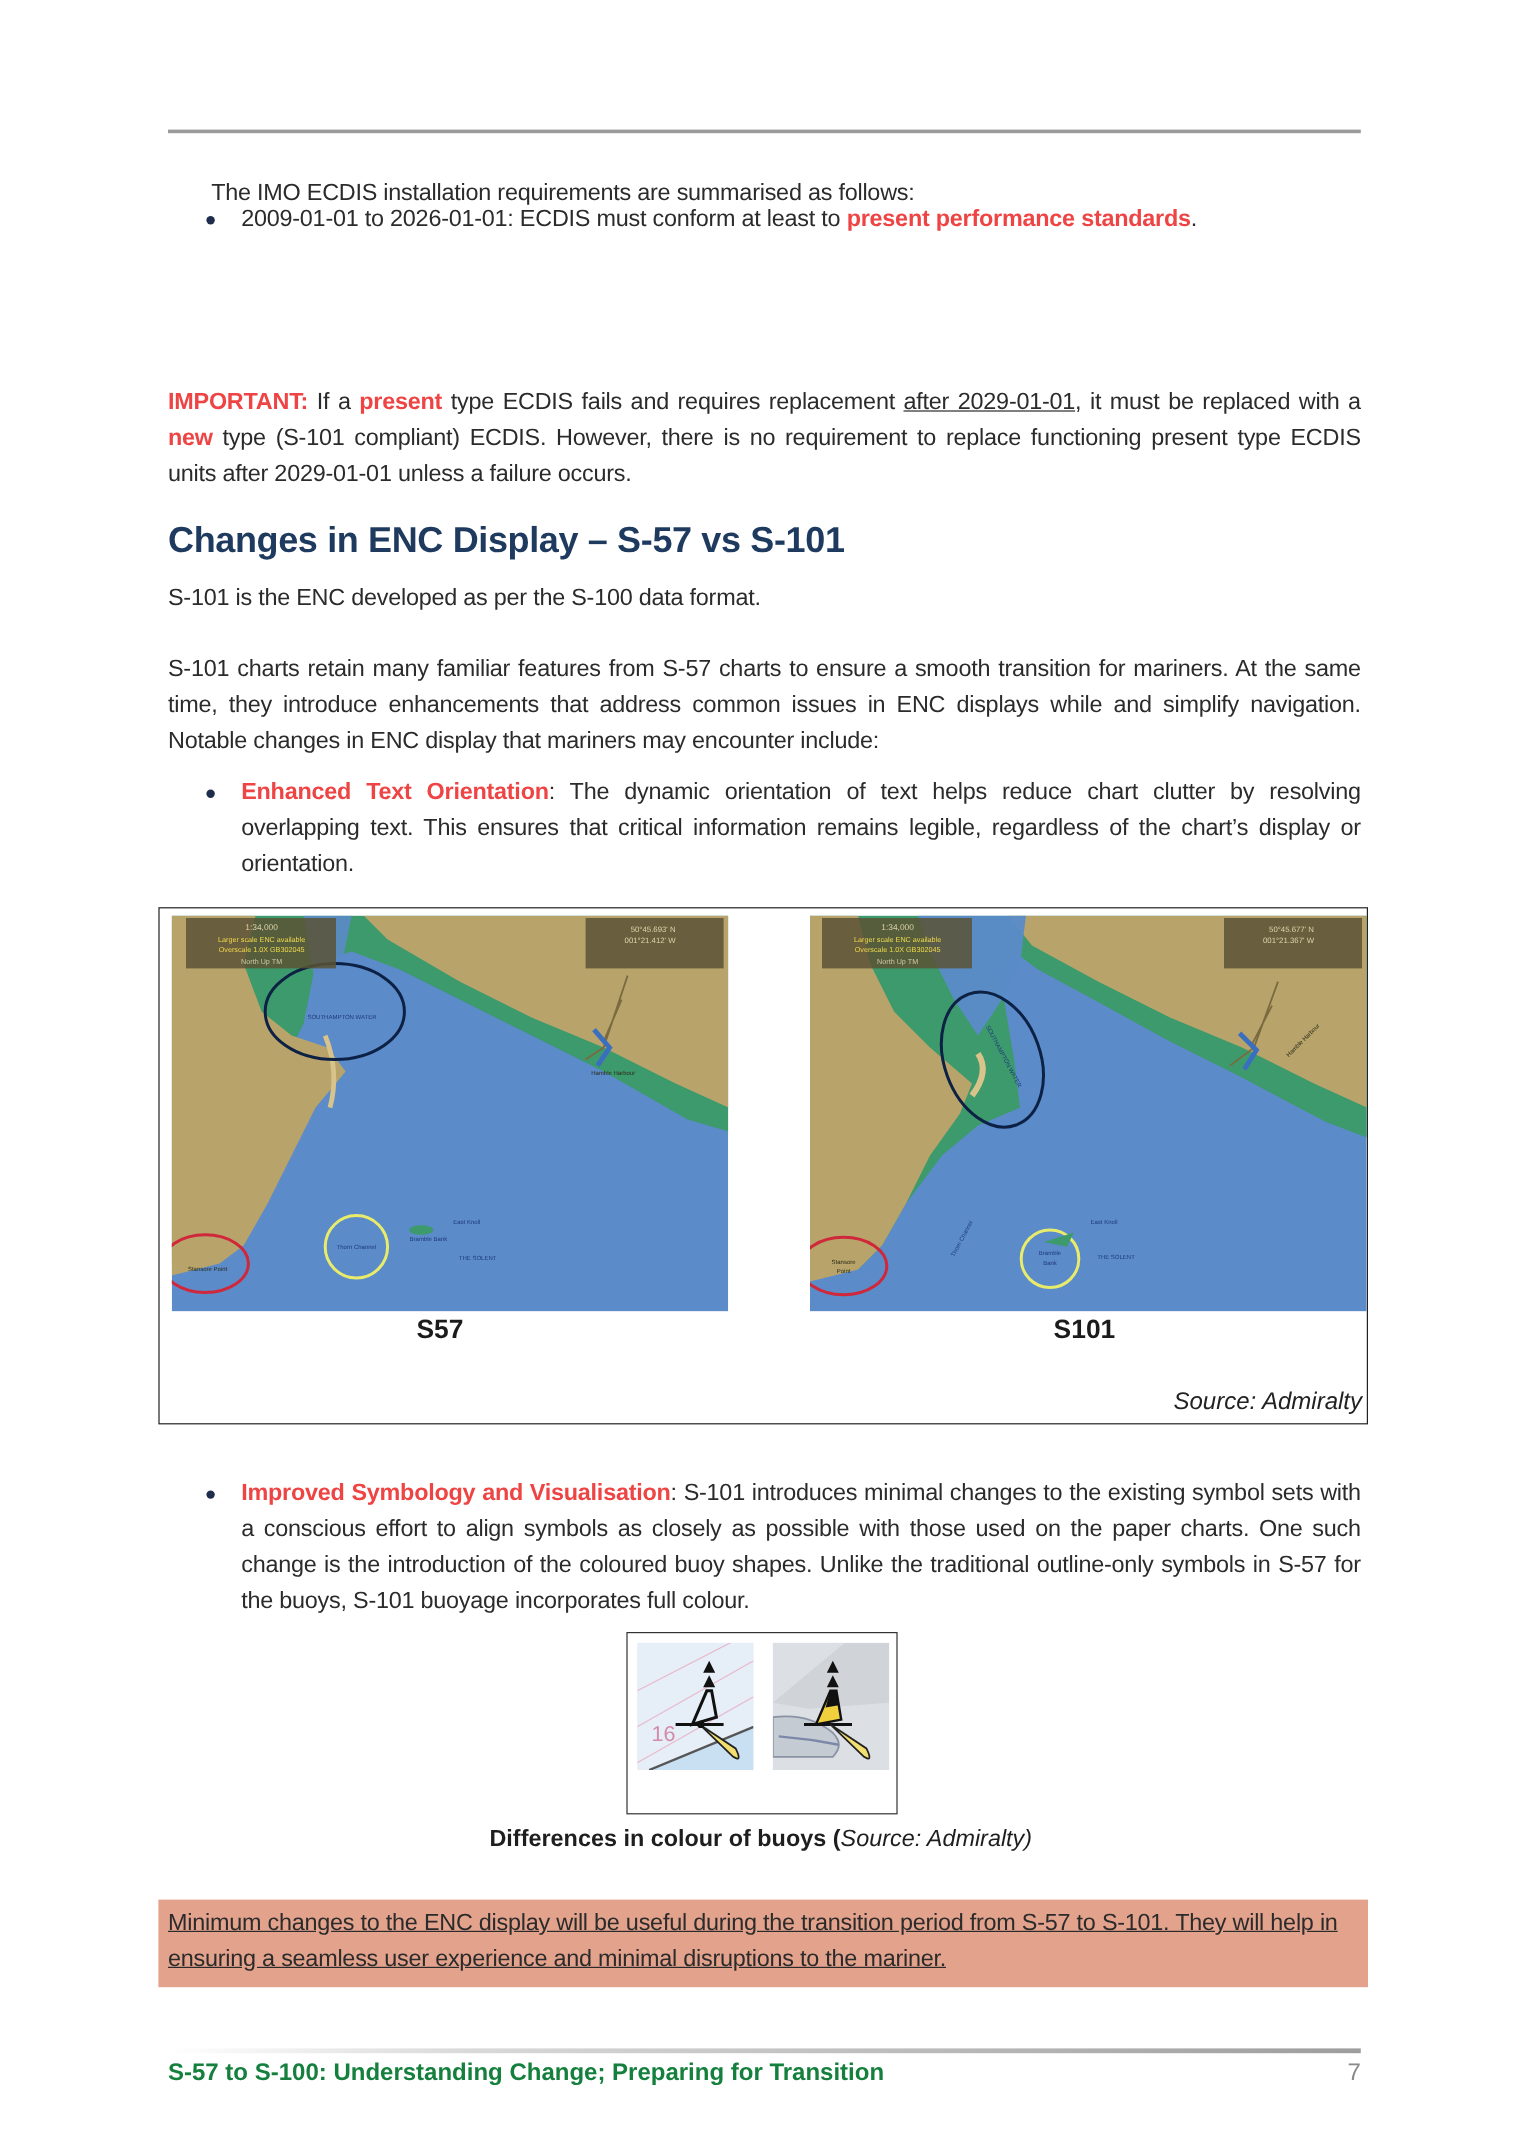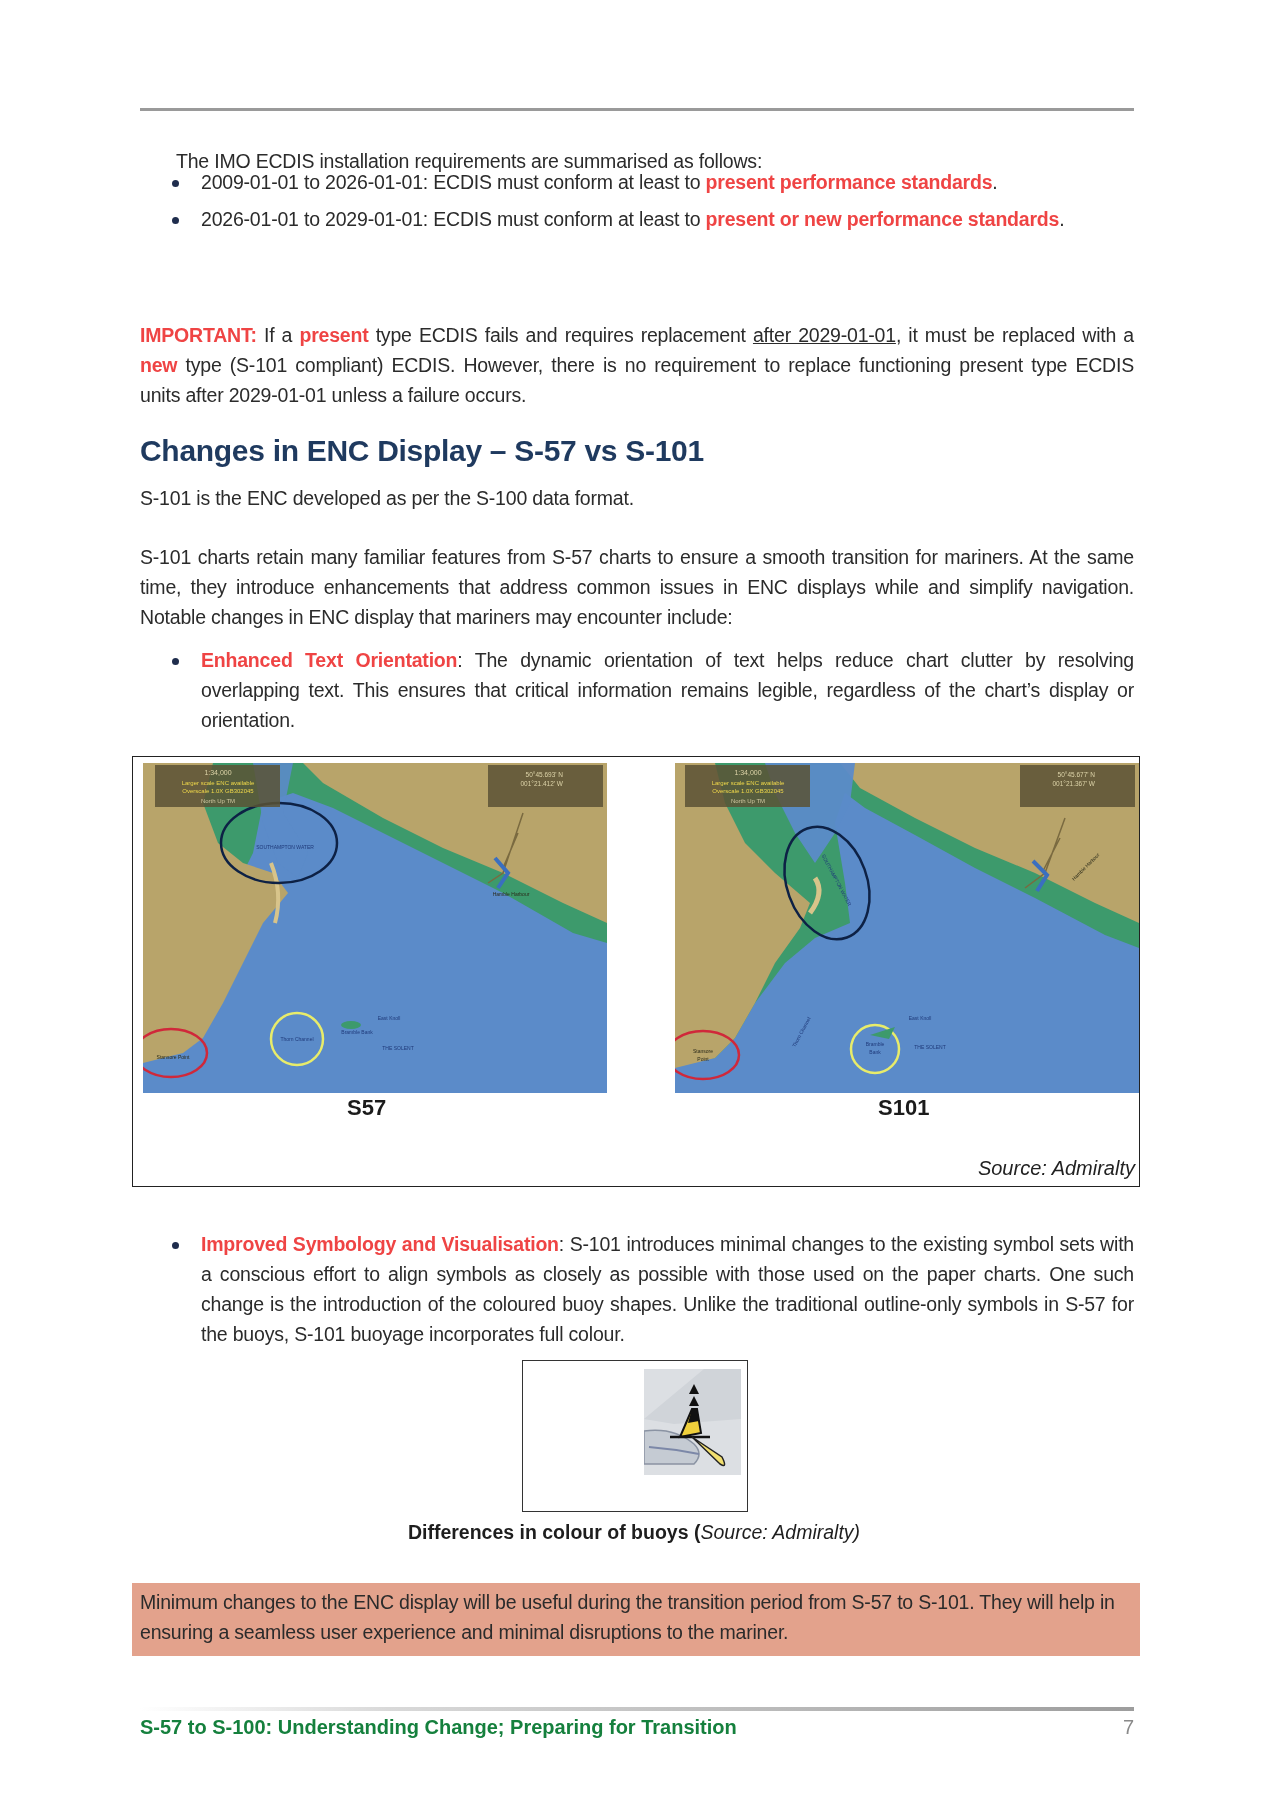--- a/index.html
+++ b/index.html
@@ -27,37 +27,36 @@
 
   .fig2 { position: absolute; left: 522px; top: 1360px; width: 226px; height: 152px; border: 1.5px solid #333; box-sizing: border-box; background: #fff; }
   .buoy { position: absolute; top: 8px; width: 97px; height: 106px; overflow: hidden; }
   .buoy.left { left: 8px; background: #e6eef7; }
   .buoy.right { left: 121px; background: #dcdfe3; }
   .buoy svg { width: 100%; height: 100%; display: block; }
   .fig2-caption { position: absolute; left: 0; top: 1521px; width: 1268px; text-align: center; font-size: 19.5px; color: #1e1e1e; }
   .fig2-caption .b { font-weight: bold; }
   .fig2-caption .i { font-style: italic; }
 
-  .callout { position: absolute; left: 132px; top: 1583px; width: 1008px; height: 73px; background: #e3a28c; box-sizing: border-box; padding: 4px 8px; font-size: 19.5px; line-height: 30px; letter-spacing: -0.2px; color: #2b2b2b; }
+  .callout { position: absolute; left: 132px; top: 1583px; width: 1008px; height: 73px; background: #e3a28c; box-sizing: border-box; padding: 4px 8px; font-size: 19.5px; line-height: 30px; letter-spacing: -0.2px; color: #2b2b2b; text-decoration: underline; }
 
   .bottom-rule { position: absolute; left: 140px; top: 1707px; width: 994px; height: 4px; background: linear-gradient(to right, #ffffff 0%, #d9d9d9 25%, #9d9d9d 100%); }
   .footer-title { position: absolute; left: 140px; top: 1716px; font-size: 20px; color: #15803d; font-weight: bold; }
   .footer-page { position: absolute; right: 134px; top: 1716px; font-size: 20px; color: #8a8a8a; }
 </style>
 </head>
 <body>
 
 <div class="page">
   <div class="top-rule"></div>
 
   <div class="txt" style="top:146px;margin-left:36px;">The IMO ECDIS installation requirements are summarised as follows:</div>
 
   <ul class="bullets" style="top:167px;">
     <li style="margin-bottom:7px;"><span class="dot"></span><span>2009-01-01 to 2026-01-01: ECDIS must conform at least to </span><b>present performance standards</b><span>.</span></li>
-    <li style="margin-bottom:7px;"><span class="dot"></span><span>2026-01-01 to 2029-01-01: ECDIS must conform at least to </span><b>present or new performance standards</b><span>.</span></li>
   </ul>
 
   <div class="txt justify" style="top:320px;"><b>IMPORTANT:</b><span> If a </span><b>present</b><span> type ECDIS fails and requires replacement </span><u>after 2029-01-01</u><span>, it must be replaced with a </span><b>new</b><span> type (S-101 compliant) ECDIS. However, there is no requirement to replace functioning present type ECDIS units after 2029-01-01 unless a failure occurs.</span></div>
 
   <div class="heading">Changes in ENC Display – S-57 vs S-101</div>
 
   <div class="txt" style="top:483px;">S-101 is the ENC developed as per the S-100 data format.</div>
   <div class="txt justify" style="top:542px;">S-101 charts retain many familiar features from S-57 charts to ensure a smooth transition for mariners. At the same time, they introduce enhancements that address common issues in ENC displays while and simplify navigation. Notable changes in ENC display that mariners may encounter include:</div>
 
   <ul class="bullets" style="top:645px;">
@@ -132,20 +131,36 @@
     <div class="fig-label" style="left:214px;">S57</div>
     <div class="fig-label" style="left:745px;">S101</div>
     <div class="fig-source">Source: Admiralty</div>
   </div>
 
   <ul class="bullets" style="top:1229px;">
     <li><span class="dot"></span><b>Improved Symbology and Visualisation</b><span>: S-101 introduces minimal changes to the existing symbol sets with a conscious effort to align symbols as closely as possible with those used on the paper charts. One such change is the introduction of the coloured buoy shapes. Unlike the traditional outline-only symbols in S-57 for the buoys, S-101 buoyage incorporates full colour.</span></li>
   </ul>
 
   <div class="fig2">
+    <div class="buoy left">
+      <svg viewBox="0 0 97 106">
+        <line x1="0" y1="40" x2="97" y2="-10" stroke="#e8b7cc" stroke-width="1"></line>
+        <line x1="0" y1="70" x2="97" y2="15" stroke="#e8b7cc" stroke-width="1"></line>
+        <line x1="0" y1="100" x2="97" y2="45" stroke="#e8b7cc" stroke-width="1"></line>
+        <path d="M10,106 L97,70 L97,106 Z" fill="#c9dff2"></path>
+        <line x1="10" y1="106" x2="97" y2="70" stroke="#555" stroke-width="2"></line>
+        <text x="12" y="82" font-size="18" fill="#d48aa9">16</text>
+        <path d="M55,25 L60,15 L65,25 Z" fill="#111"></path>
+        <path d="M55,37 L60,27 L65,37 Z" fill="#111"></path>
+        <path d="M58,40 L62,40 L66,62 L46,68 Z" fill="none" stroke="#111" stroke-width="2.5"></path>
+        <line x1="32" y1="68" x2="72" y2="68" stroke="#111" stroke-width="2.5"></line>
+        <path d="M52,68 L80,95 Q88,100 82,88 Z" fill="#f2df6f" stroke="#222" stroke-width="1.5"></path>
+        <circle cx="53" cy="68" r="3" fill="#111"></circle>
+      </svg>
+    </div>
     <div class="buoy right">
       <svg viewBox="0 0 97 106">
         <path d="M0,50 L30,55 L97,50 L97,0 L60,0 Z" fill="#d0d4d9"></path>
         <path d="M0,62 Q30,58 50,75 Q60,85 50,95 L0,95 Z" fill="#c5cbd3" stroke="#8a93a3" stroke-width="1.5"></path>
         <path d="M5,78 Q30,80 55,85" stroke="#7c88a8" stroke-width="2" fill="none"></path>
         <path d="M45,25 L50,15 L55,25 Z" fill="#111"></path>
         <path d="M45,37 L50,27 L55,37 Z" fill="#111"></path>
         <path d="M48,40 L53,40 L57,64 L36,68 Z" fill="#f0d03c" stroke="#111" stroke-width="2"></path>
         <path d="M48,40 L53,40 L55,52 L44,54 Z" fill="#111"></path>
         <line x1="26" y1="68" x2="66" y2="68" stroke="#111" stroke-width="2.5"></line>

